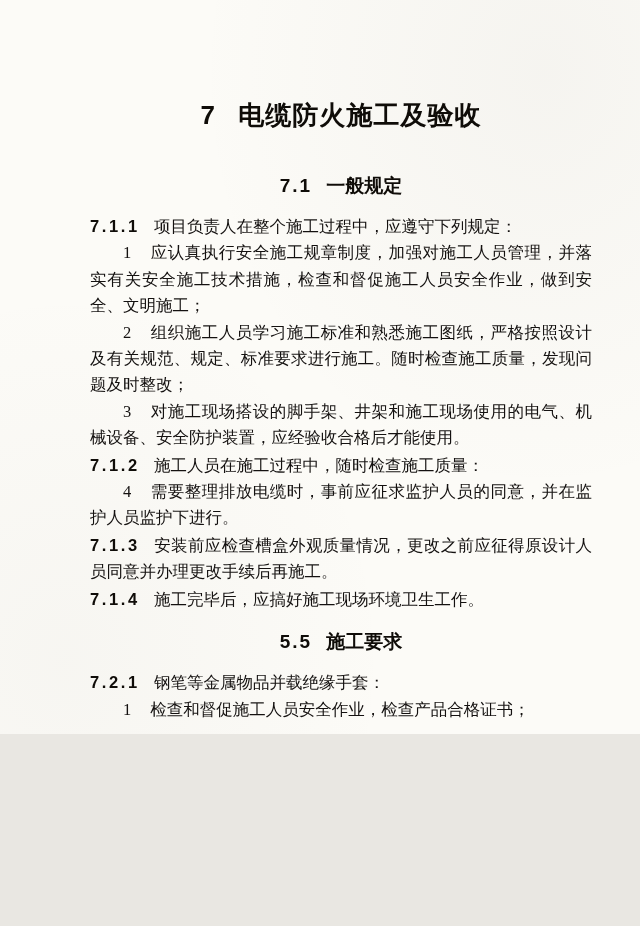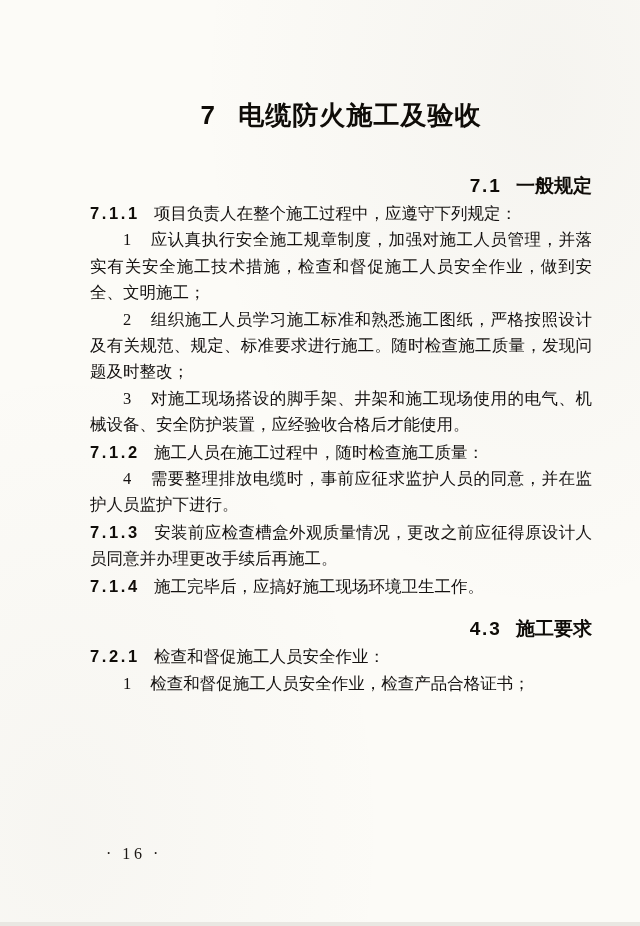--- a/index.html
+++ b/index.html
@@ -4,21 +4,21 @@
 <style>
   html, body { margin: 0; padding: 0; }
   body {
     width: 640px;
     font-family: "Liberation Serif", "DejaVu Serif", serif;
     background: #e9e7e2;
   }
   .scan-page {
     position: relative;
     width: 640px;
-    height: 922px;
+    height: 734px;
     margin: 0 auto;
     background:
       radial-gradient(ellipse at 85% 10%, rgba(120,115,105,0.05), rgba(0,0,0,0) 45%),
       radial-gradient(ellipse at 10% 90%, rgba(120,115,105,0.04), rgba(0,0,0,0) 40%),
       #fcfbf7;
     overflow: hidden;
     box-sizing: border-box;
     padding: 90px 48px 0 90px;
     color: #171310;
   }
@@ -29,31 +29,31 @@
     font-weight: 700;
     font-size: 26px;
     line-height: 34px;
     letter-spacing: 0.04em;
     color: #0f0c08;
     white-space: nowrap;
   }
   .chapter-heading .chapter-number { margin-right: 0.9em; letter-spacing: 0; }
   .section-heading {
     margin: 42px 0 0 0;
-    text-align: right;
+    text-align: center;
     font-family: "Liberation Sans", "DejaVu Sans", sans-serif;
     font-weight: 700;
     font-size: 19px;
     line-height: 24px;
     color: #0f0c08;
     white-space: nowrap;
   }
   .section-heading .section-number { margin-right: 0.75em; letter-spacing: 0.1em; }
   .section-heading.second { margin-top: 17px; }
-  .body-block { margin-top: 2px; }
+  .body-block { margin-top: 15px; }
   .para {
     margin: 0;
     font-size: 16.5px;
     line-height: 26.4px;
     text-align: justify;
     color: #141110;
   }
   .para .label { display: inline; }
   .para.clause .label {
     font-family: "Liberation Sans", "DejaVu Sans", sans-serif;
@@ -99,25 +99,25 @@
 
 
     <p class="para item"><span class="label">4</span><span class="text">需要整理排放电缆时，事前应征求监护人员的同意，并在监护人员监护下进行。</span></p>
 
     <p class="para clause"><span class="label">7.1.3</span><span class="text">安装前应检查槽盒外观质量情况，更改之前应征得原设计人员同意并办理更改手续后再施工。</span></p>
 
     <p class="para clause"><span class="label">7.1.4</span><span class="text">施工完毕后，应搞好施工现场环境卫生工作。</span></p>
 
   </div>
 
-  <h2 class="section-heading second"><span class="section-number">4.3</span><span>施工要求</span></h2>
+  <h2 class="section-heading second"><span class="section-number">5.5</span><span>施工要求</span></h2>
 
   <div class="body-block">
 
-    <p class="para clause"><span class="label">7.2.1</span><span class="text">检查和督促施工人员安全作业：</span></p>
+    <p class="para clause"><span class="label">7.2.1</span><span class="text">钢笔等金属物品并载绝缘手套：</span></p>
 
     <p class="para item"><span class="label">1</span><span class="text">检查和督促施工人员安全作业，检查产品合格证书；</span></p>
 
   </div>
 
   <div class="page-number">· 16 ·</div>
 
 </div>
 
 </body></html>

